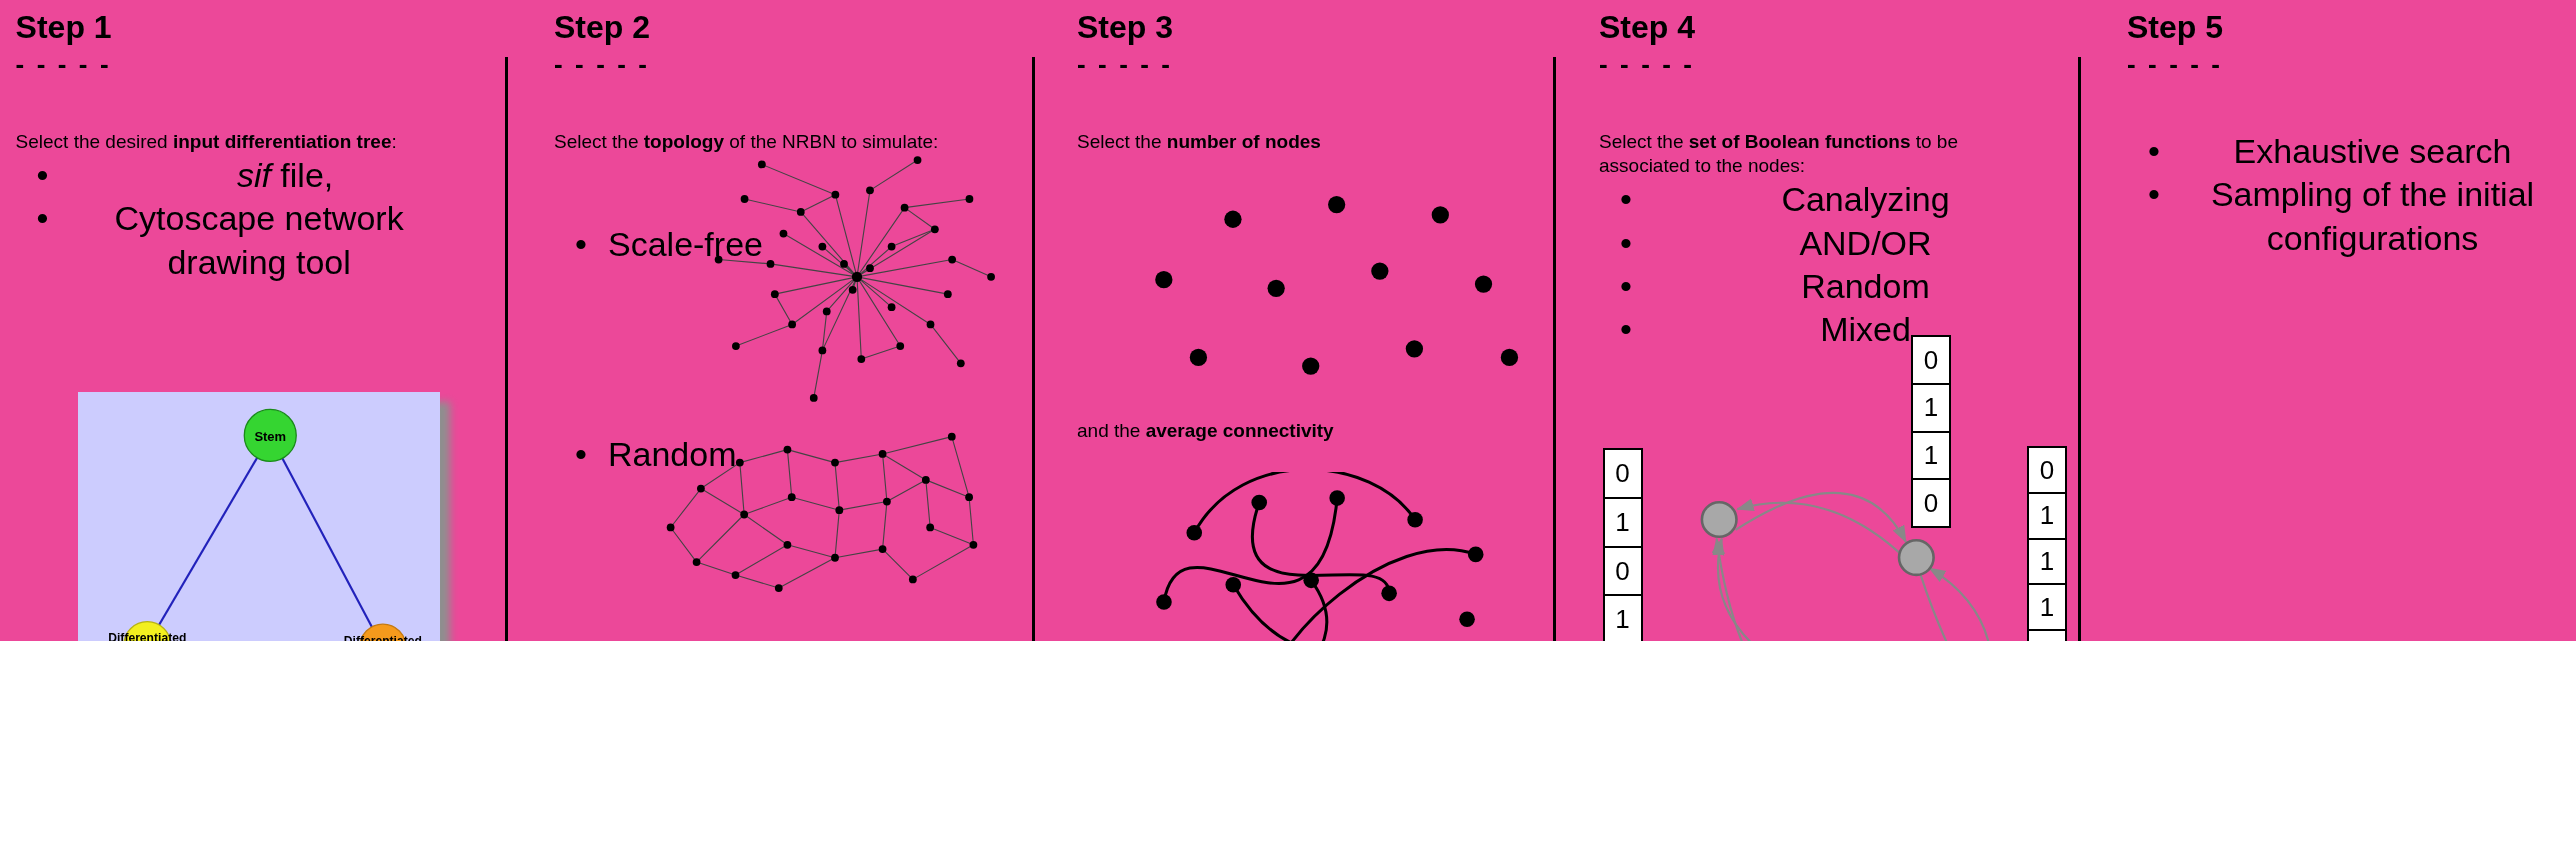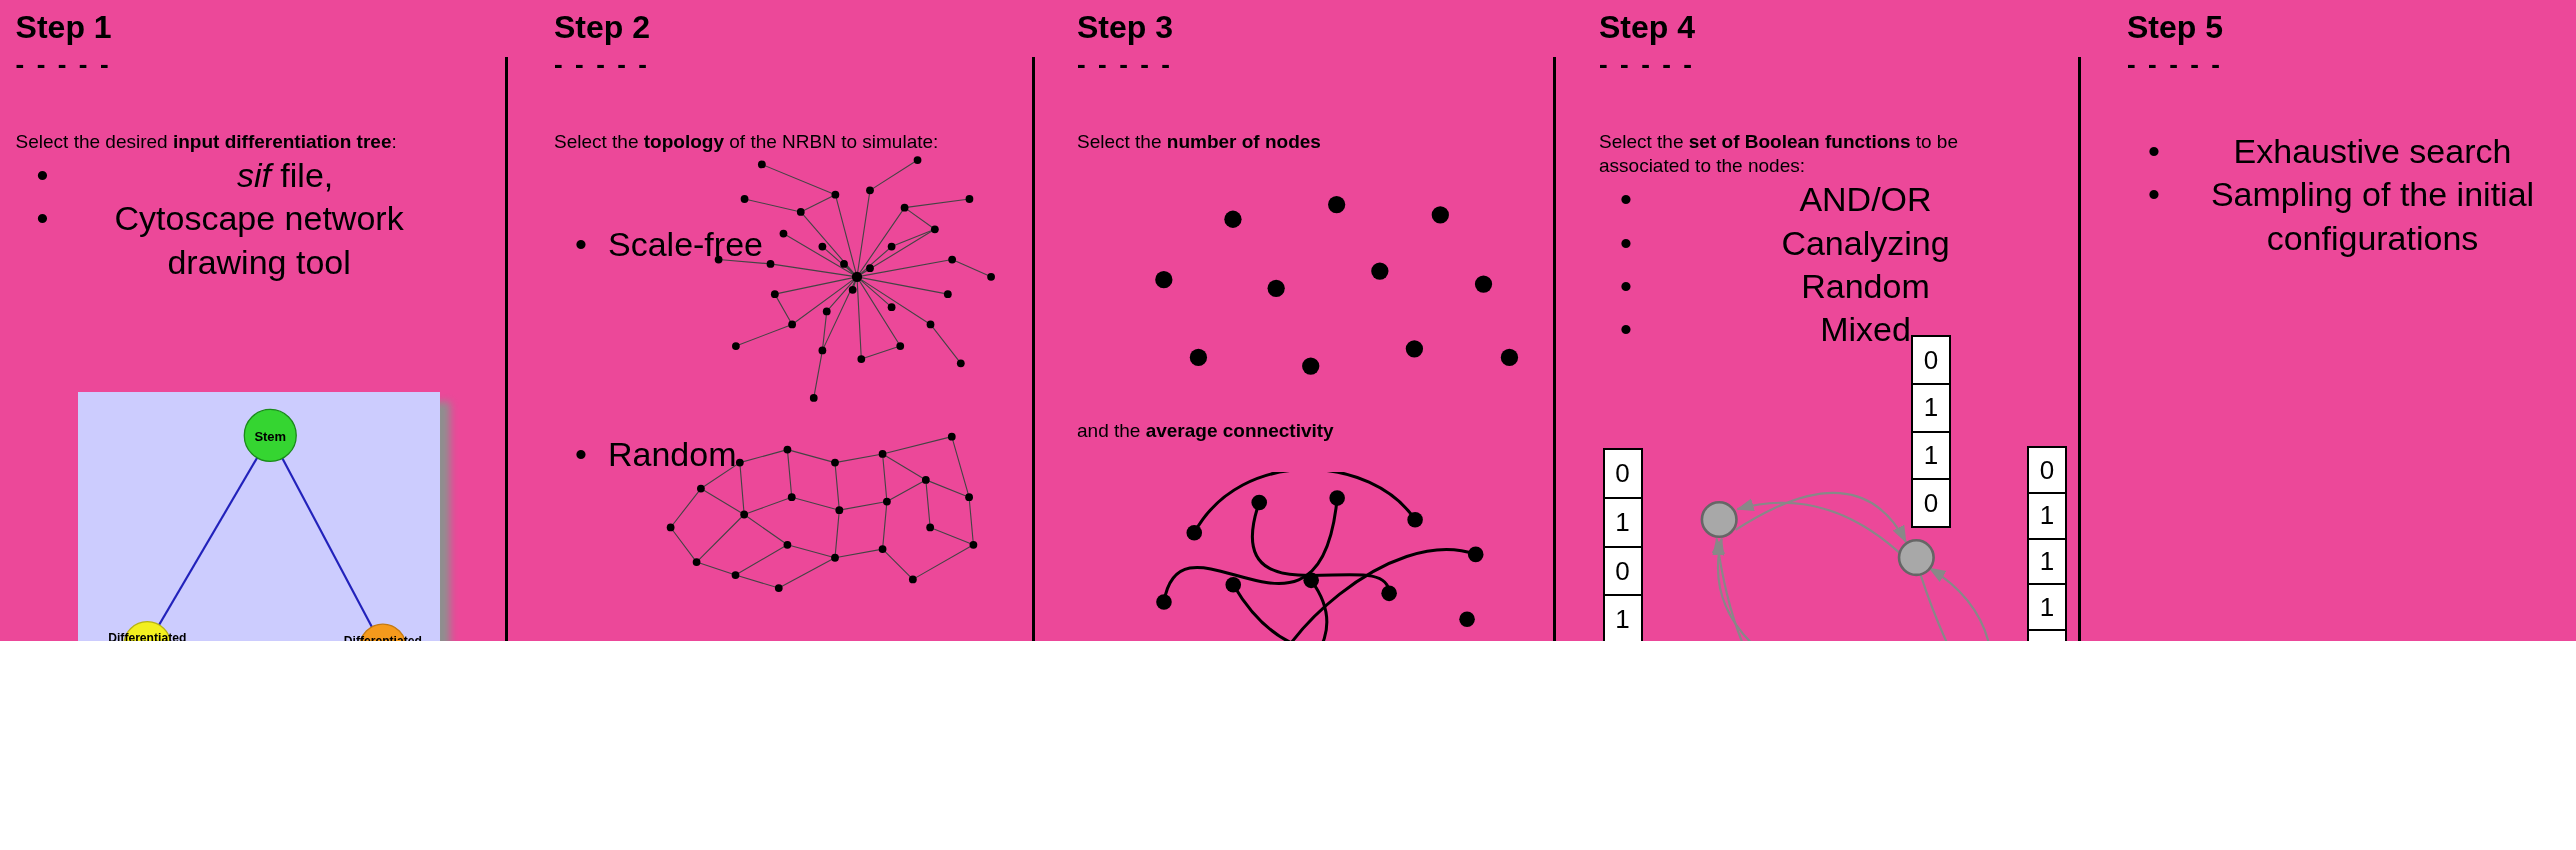--- a/index.html
+++ b/index.html
@@ -189,22 +189,22 @@
           <circle cx="360" cy="255" r="9"></circle>
           <circle cx="210" cy="300" r="9"></circle>
       </g>
     </svg>
   </section>
 
   <section class="col" style="left:1599px;width:479px">
     <h2 class="step-title">Step 4</h2>
     <div class="dashes">- - - - -</div>
     <p class="body-text" style="width:415px"><span>Select the </span><b>set of Boolean functions</b><span> to be associated to the nodes:</span></p>
+    <div class="brow"><span>Canalyzing</span></div>
     <div class="brow"><span>AND/OR</span></div>
-    <div class="brow"><span>Canalyzing</span></div>
     <div class="brow"><span>Random</span></div>
     <div class="brow"><span>Mixed</span></div>
 
     <svg class="arrows" viewBox="0 0 554 603">
       <defs>
         <marker id="arw" markerWidth="10" markerHeight="8" refX="7.5" refY="3" orient="auto">
           <path d="M0,0 L8,3 L0,6 z" fill="#888"></path>
         </marker>
       </defs>
       <g stroke="#888" stroke-width="2.5" fill="none">

